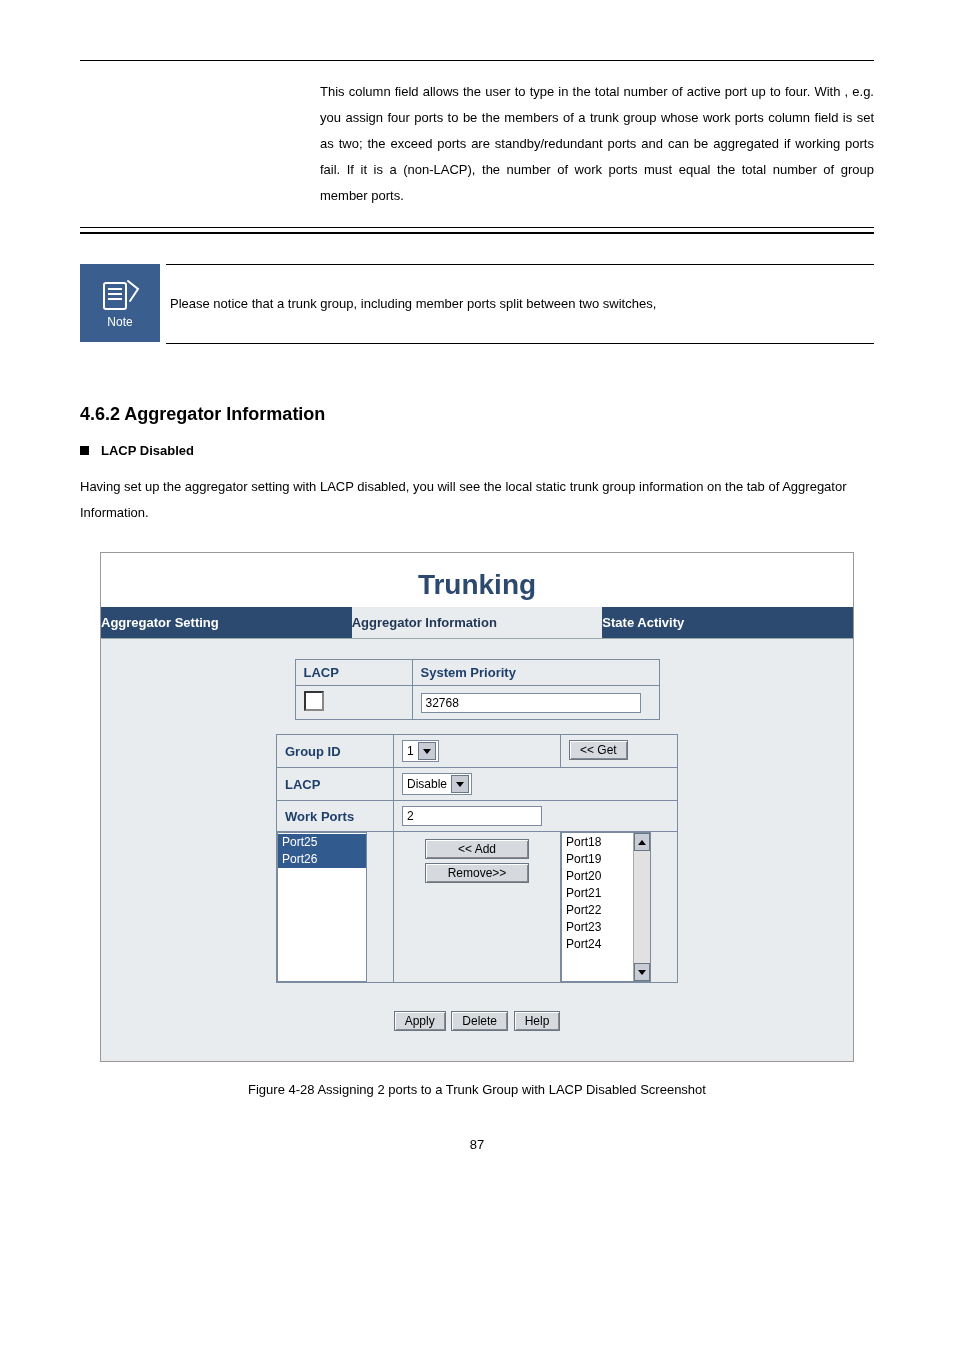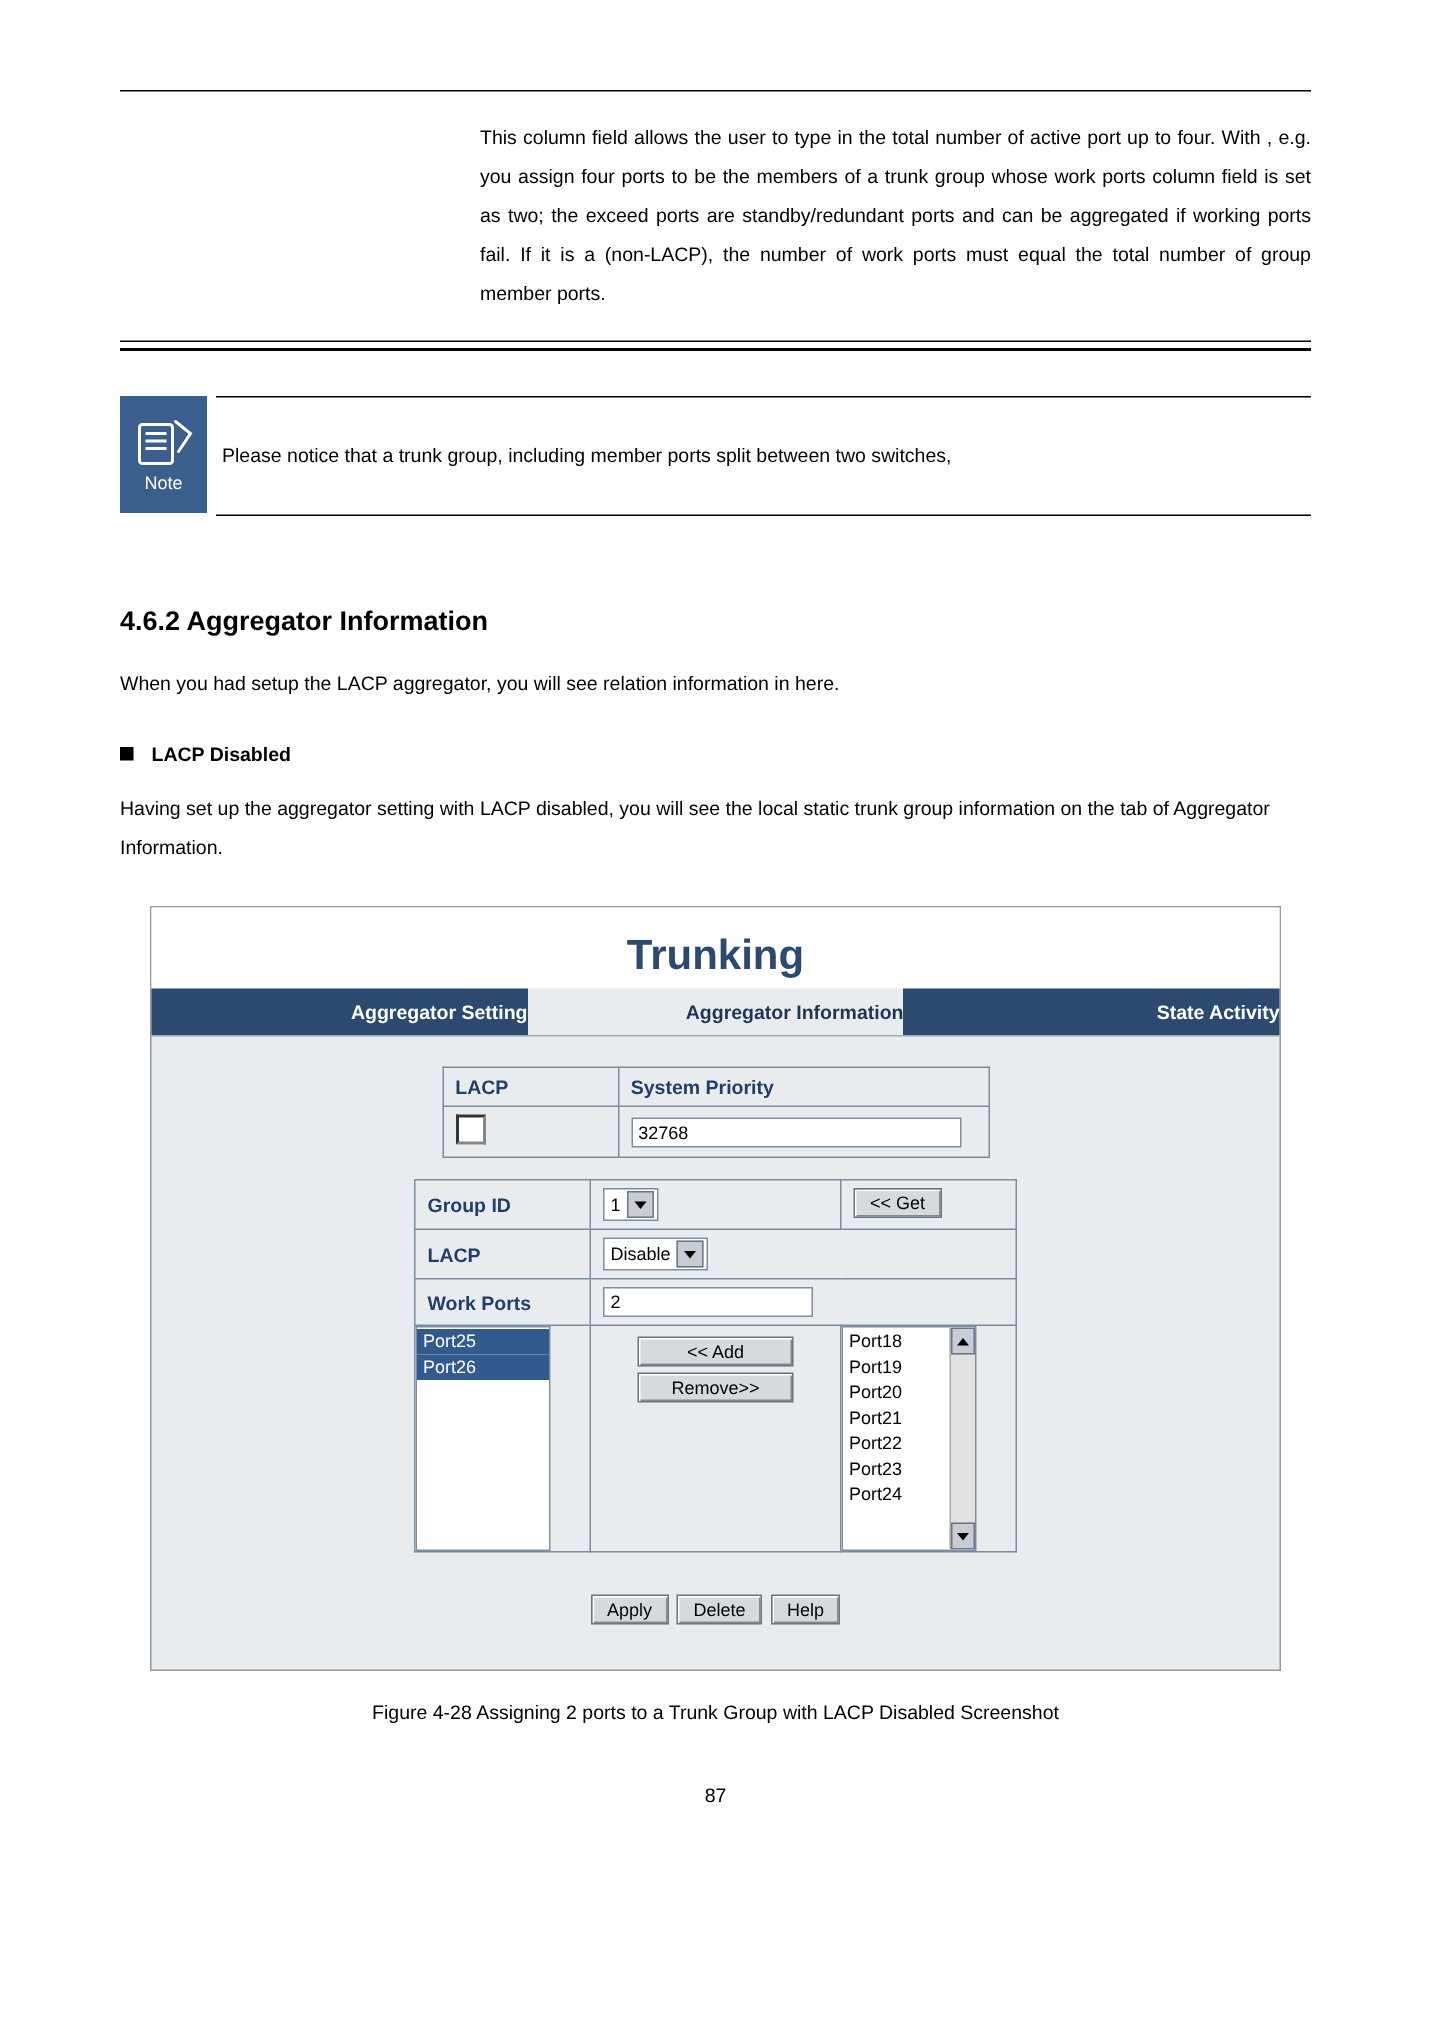--- a/index.html
+++ b/index.html
@@ -30,21 +30,21 @@
     border-bottom: 2px solid #000;
     margin: 18px 0 30px 0;
   }
   .note-row {
     display: flex;
     align-items: flex-start;
     gap: 6px;
     margin-bottom: 60px;
   }
   .note-icon {
-    width: 58px;
+    width: 80px;
     height: 78px;
     background: #3a5f8f;
     color: #fff;
     display: flex;
     flex-direction: column;
     align-items: center;
     justify-content: center;
     font-size: 12px;
   }
   .note-icon svg {
@@ -96,21 +96,21 @@
     color: #2c4a6f;
     padding: 16px 0 6px 0;
     background: #fff;
   }
   .tabs {
     display: flex;
     border-bottom: 1px solid #9aa;
   }
   .tab {
     flex: 1;
-    text-align: right;
+    text-align: left;
     padding: 8px 0;
     font-weight: bold;
     color: #fff;
     background: #2c4a6f;
     font-size: 13px;
   }
   .tab.active {
     background: #e9ecee;
     color: #1f3553;
   }
@@ -328,21 +328,20 @@
       </svg>
       <div>Note</div>
     </div>
     <div class="note-box">
       <span>Please notice that a trunk group, including member ports split between two switches,</span>
     </div>
   </div>
 
   <div class="section-heading">4.6.2 Aggregator Information</div>
 
-  <div class="para">When you had setup the LACP aggregator, you will see relation information in here.</div>
 
   <div class="bullet-row">
     <span class="sq"></span>
     <span>LACP Disabled</span>
   </div>
 
   <div class="para">
     <span>Having set up the aggregator setting with LACP disabled, you will see the local static trunk group information on the tab of</span>
     <span> </span>
     <span>Aggregator Information</span><span>.</span>

